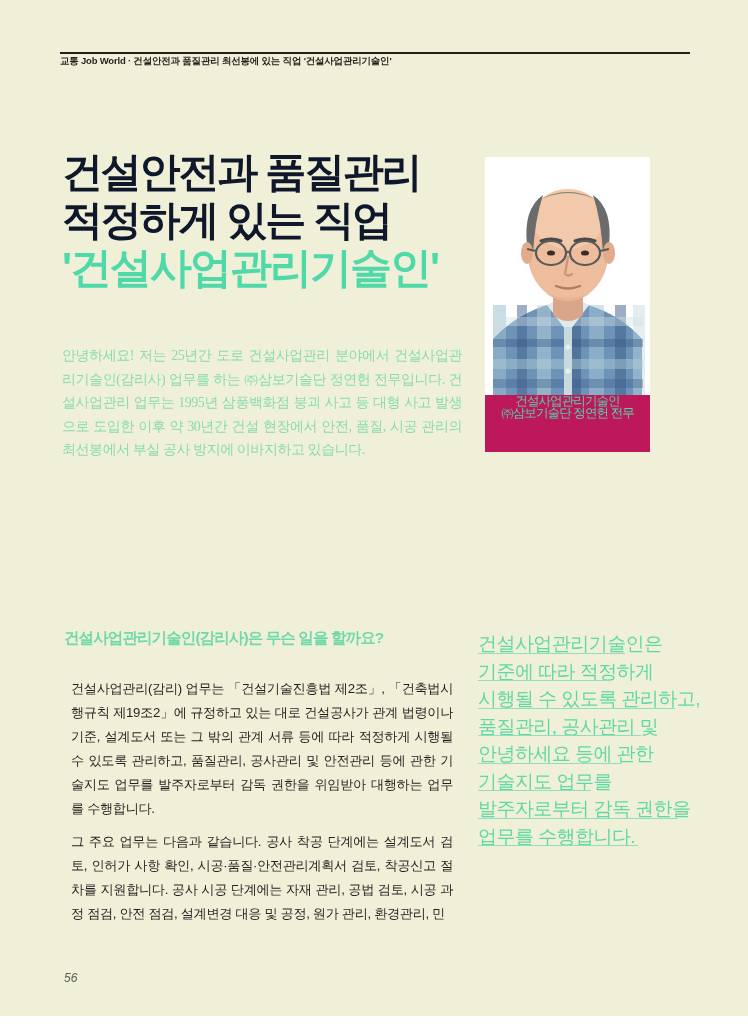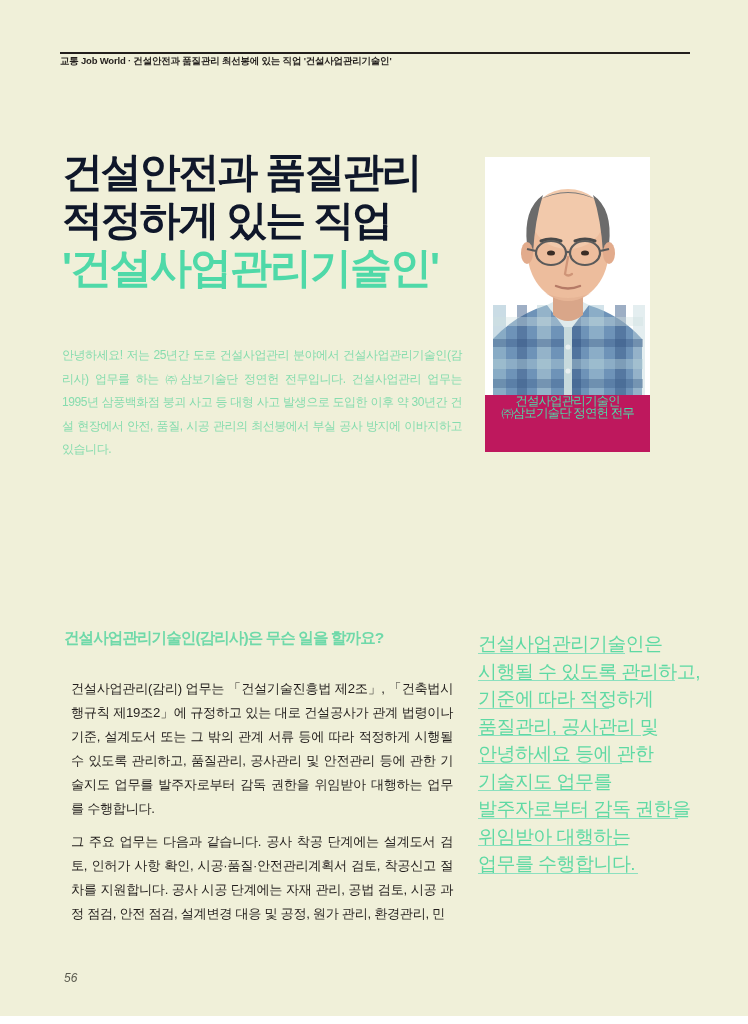--- a/index.html
+++ b/index.html
@@ -71,26 +71,27 @@
     font-size: 42px;
     letter-spacing: -2.0px;
   }
 
   
   #intro {
     position: absolute;
     left: 62px;
     top: 344px;
     width: 400px;
-    font-size: 12px;
+    font-size: 14px;
     line-height: 23.5px;
     letter-spacing: -0.45px;
     color: #86dcae;
     text-align: justify;
     text-justify: inter-character;
+    font-family: Liberation Serif, serif;
   }
 
   
   #portrait-card {
     position: absolute;
     left: 485px;
     top: 157px;
     width: 165px;
     height: 295px;
     background: #be185d;
@@ -298,27 +299,26 @@
 
   <div id="section-heading">건설사업관리기술인(감리사)은 무슨 일을 할까요?</div>
 
   <div id="body-col">
     <p>건설사업관리(감리) 업무는 「건설기술진흥법 제2조」, 「건축법시행규칙 제19조2」에 규정하고 있는 대로 건설공사가 관계 법령이나 기준, 설계도서 또는 그 밖의 관계 서류 등에 따라 적정하게 시행될 수 있도록 관리하고, 품질관리, 공사관리 및 안전관리 등에 관한 기술지도 업무를 발주자로부터 감독 권한을 위임받아 대행하는 업무를 수행합니다.</p>
     <p>그 주요 업무는 다음과 같습니다. 공사 착공 단계에는 설계도서 검토, 인허가 사항 확인, 시공·품질·안전관리계획서 검토, 착공신고 절차를 지원합니다. 공사 시공 단계에는 자재 관리, 공법 검토, 시공 과정 점검, 안전 점검, 설계변경 대응 및 공정, 원가 관리, 환경관리, 민</p>
   </div>
 
   <div id="pullquote">
     <div class="pq-line w1">건설사업관리기술인은</div>
+    <div class="pq-line w3">기준에 따라 적정하게</div>
     <div class="pq-line w4">시행될 수 있도록 관리하고,</div>
-    <div class="pq-line w3">기준에 따라 적정하게</div>
     <div class="pq-line w5">품질관리, 공사관리 및</div>
     <div class="pq-line w6">안녕하세요 등에 관한</div>
     <div class="pq-line w7">기술지도 업무를</div>
     <div class="pq-line w8">발주자로부터 감독 권한을</div>
-    <div class="pq-line w9">위임받아 대행하는</div>
     <div class="pq-line w10">업무를 수행합니다.</div>
   </div>
 
   <div id="page-number">56</div>
 
 </div>
 
 <div id="bottom-strip"></div>
 
 </body></html>

